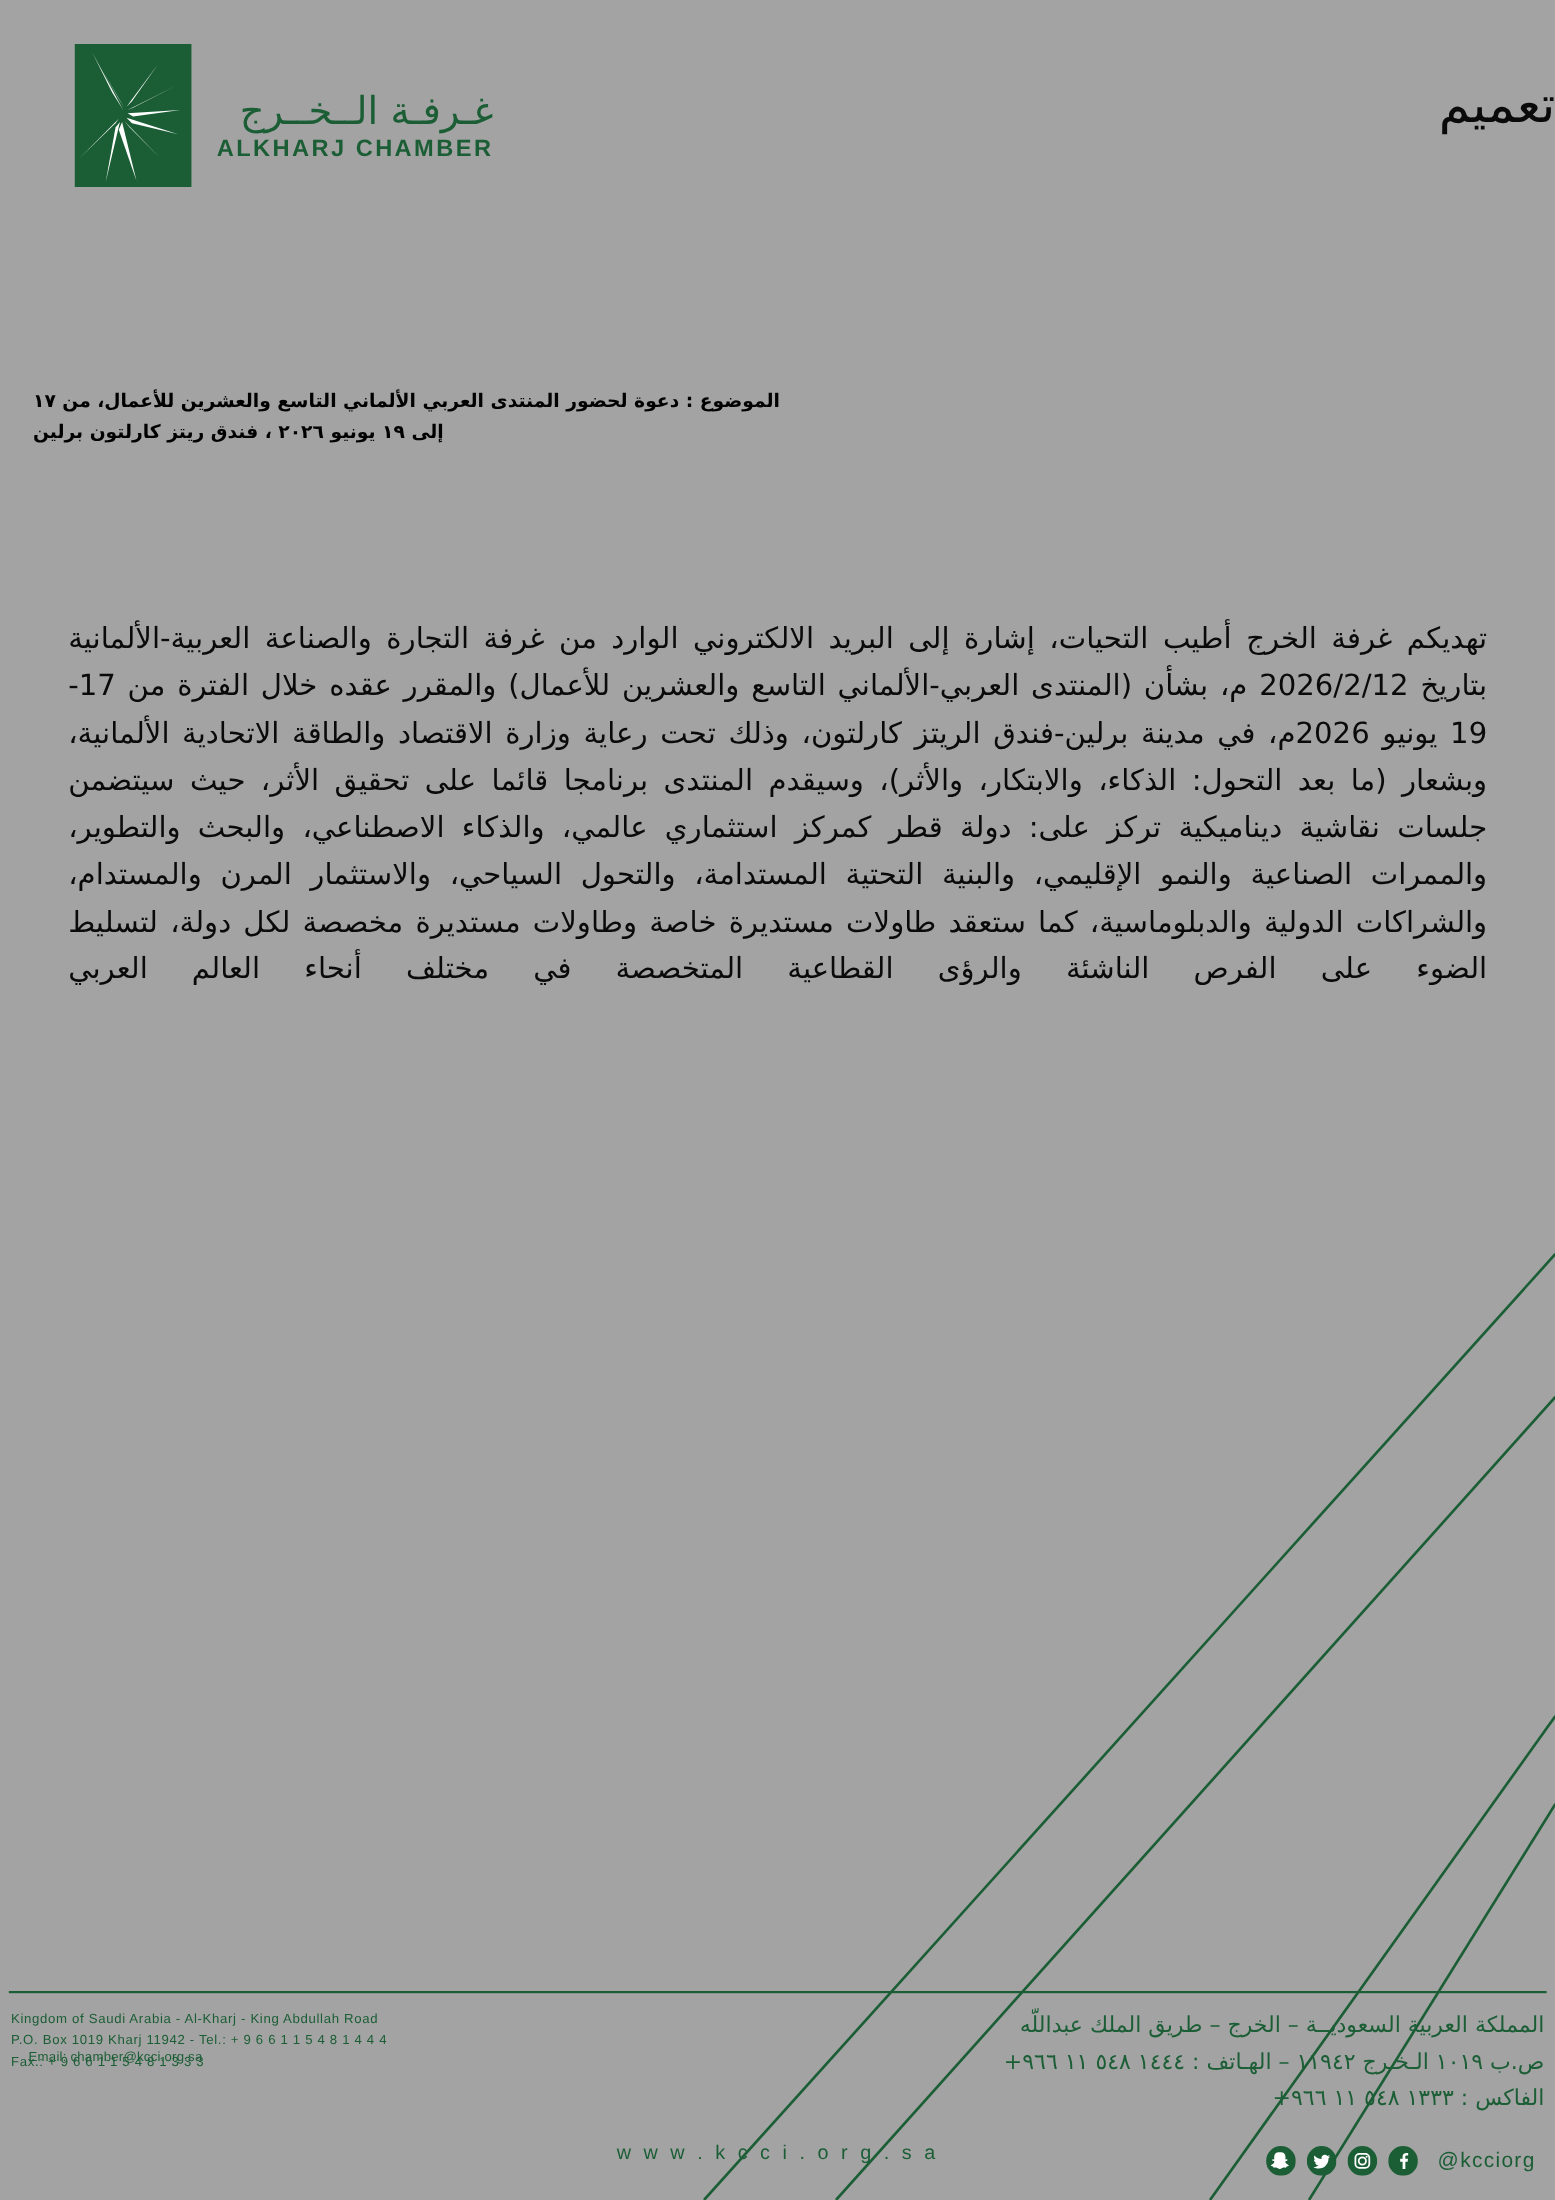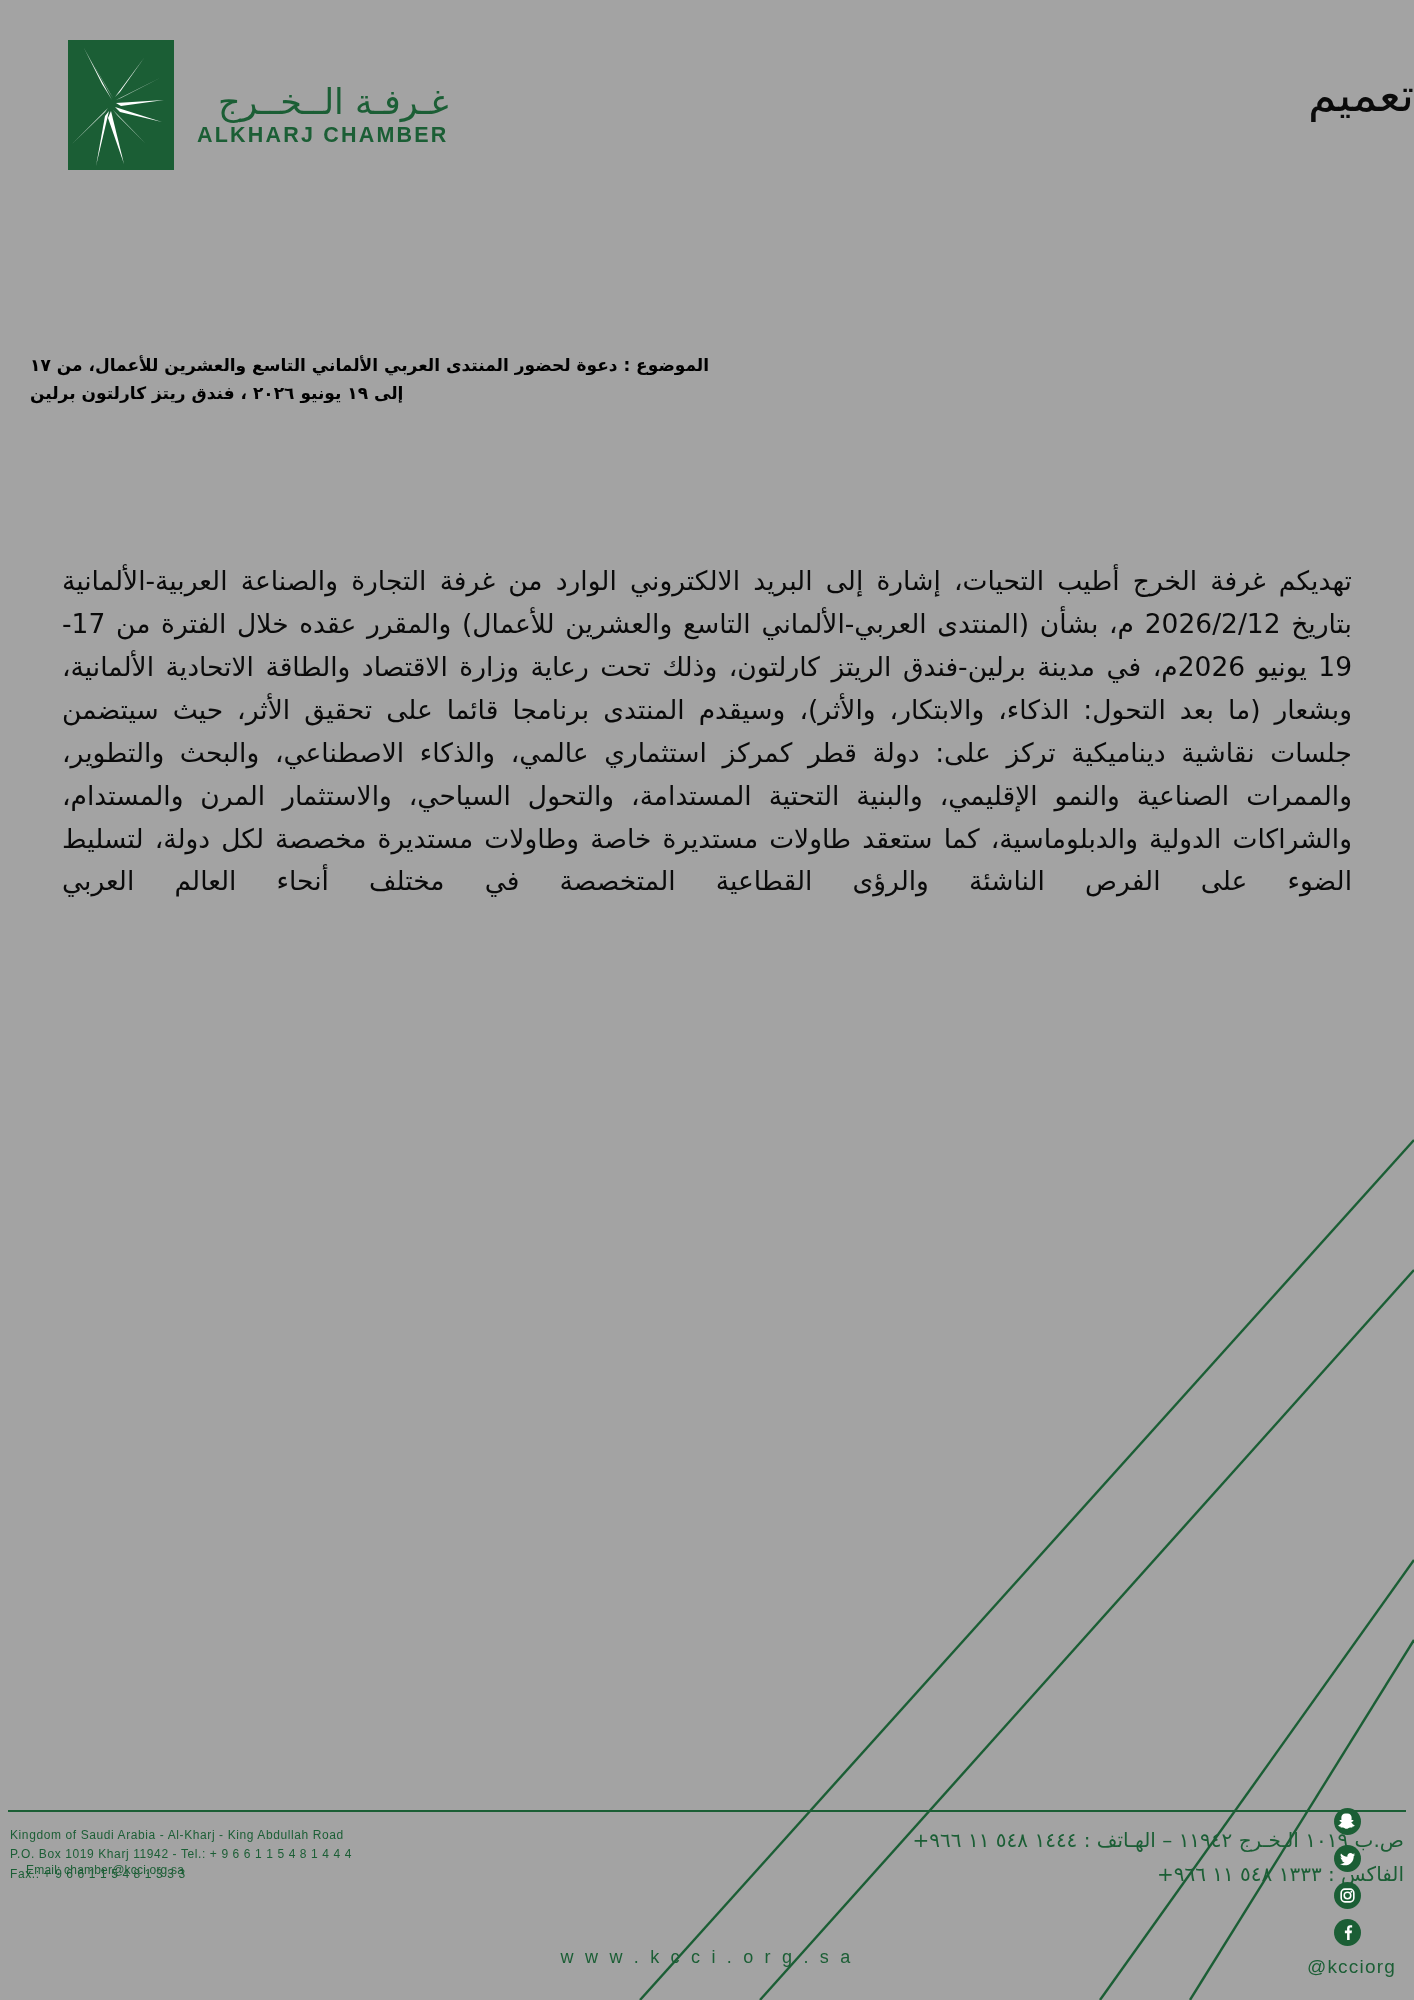--- a/index.html
+++ b/index.html
@@ -232,21 +232,21 @@
     font-size: 18px;
     letter-spacing: 3.2px;
     direction: ltr;
   }
 
   .footer-social {
     position: absolute;
     right: 18px;
     bottom: 22px;
     display: flex;
-    flex-direction: column;
+    flex-direction: row;
     align-items: center;
     gap: 10px;
     direction: ltr;
   }
 
   .social-icon {
     width: 27px;
     height: 27px;
     display: block;
     flex-shrink: 0;
@@ -324,20 +324,21 @@
     <div class="footer-en">
       <div>Kingdom of Saudi Arabia  -  Al-Kharj - King Abdullah Road</div>
       <div>P.O. Box 1019 Kharj 11942 - Tel.: + 9 6 6   1 1   5 4 8   1 4 4 4</div>
       <div class="row-overlap">
         <span>Fax.: + 9 6 6  1 1  5 4 8  1 3 3 3</span>
         <span class="email-over">Email: chamber@kcci.org.sa</span>
       </div>
     </div>
 
     <div class="footer-ar">
+      <div>المملكة العربية السعوديــة – الخرج – طريق الملك عبداللّه</div>
       <div>ص.ب ١٠١٩ الـخـرج ١١٩٤٢ – الهـاتف : ١٤٤٤ ٥٤٨ ١١ ٩٦٦+</div>
       <div>الفاكس : ١٣٣٣ ٥٤٨ ١١ ٩٦٦+</div>
     </div>
 
     <div class="footer-web">w w w . k c c i . o r g . s a</div>
 
     <div class="footer-social">
 
       <svg class="social-icon" viewBox="0 0 32 32" aria-hidden="true">
         <circle cx="16" cy="16" r="16" fill="#1B5E35"></circle>

